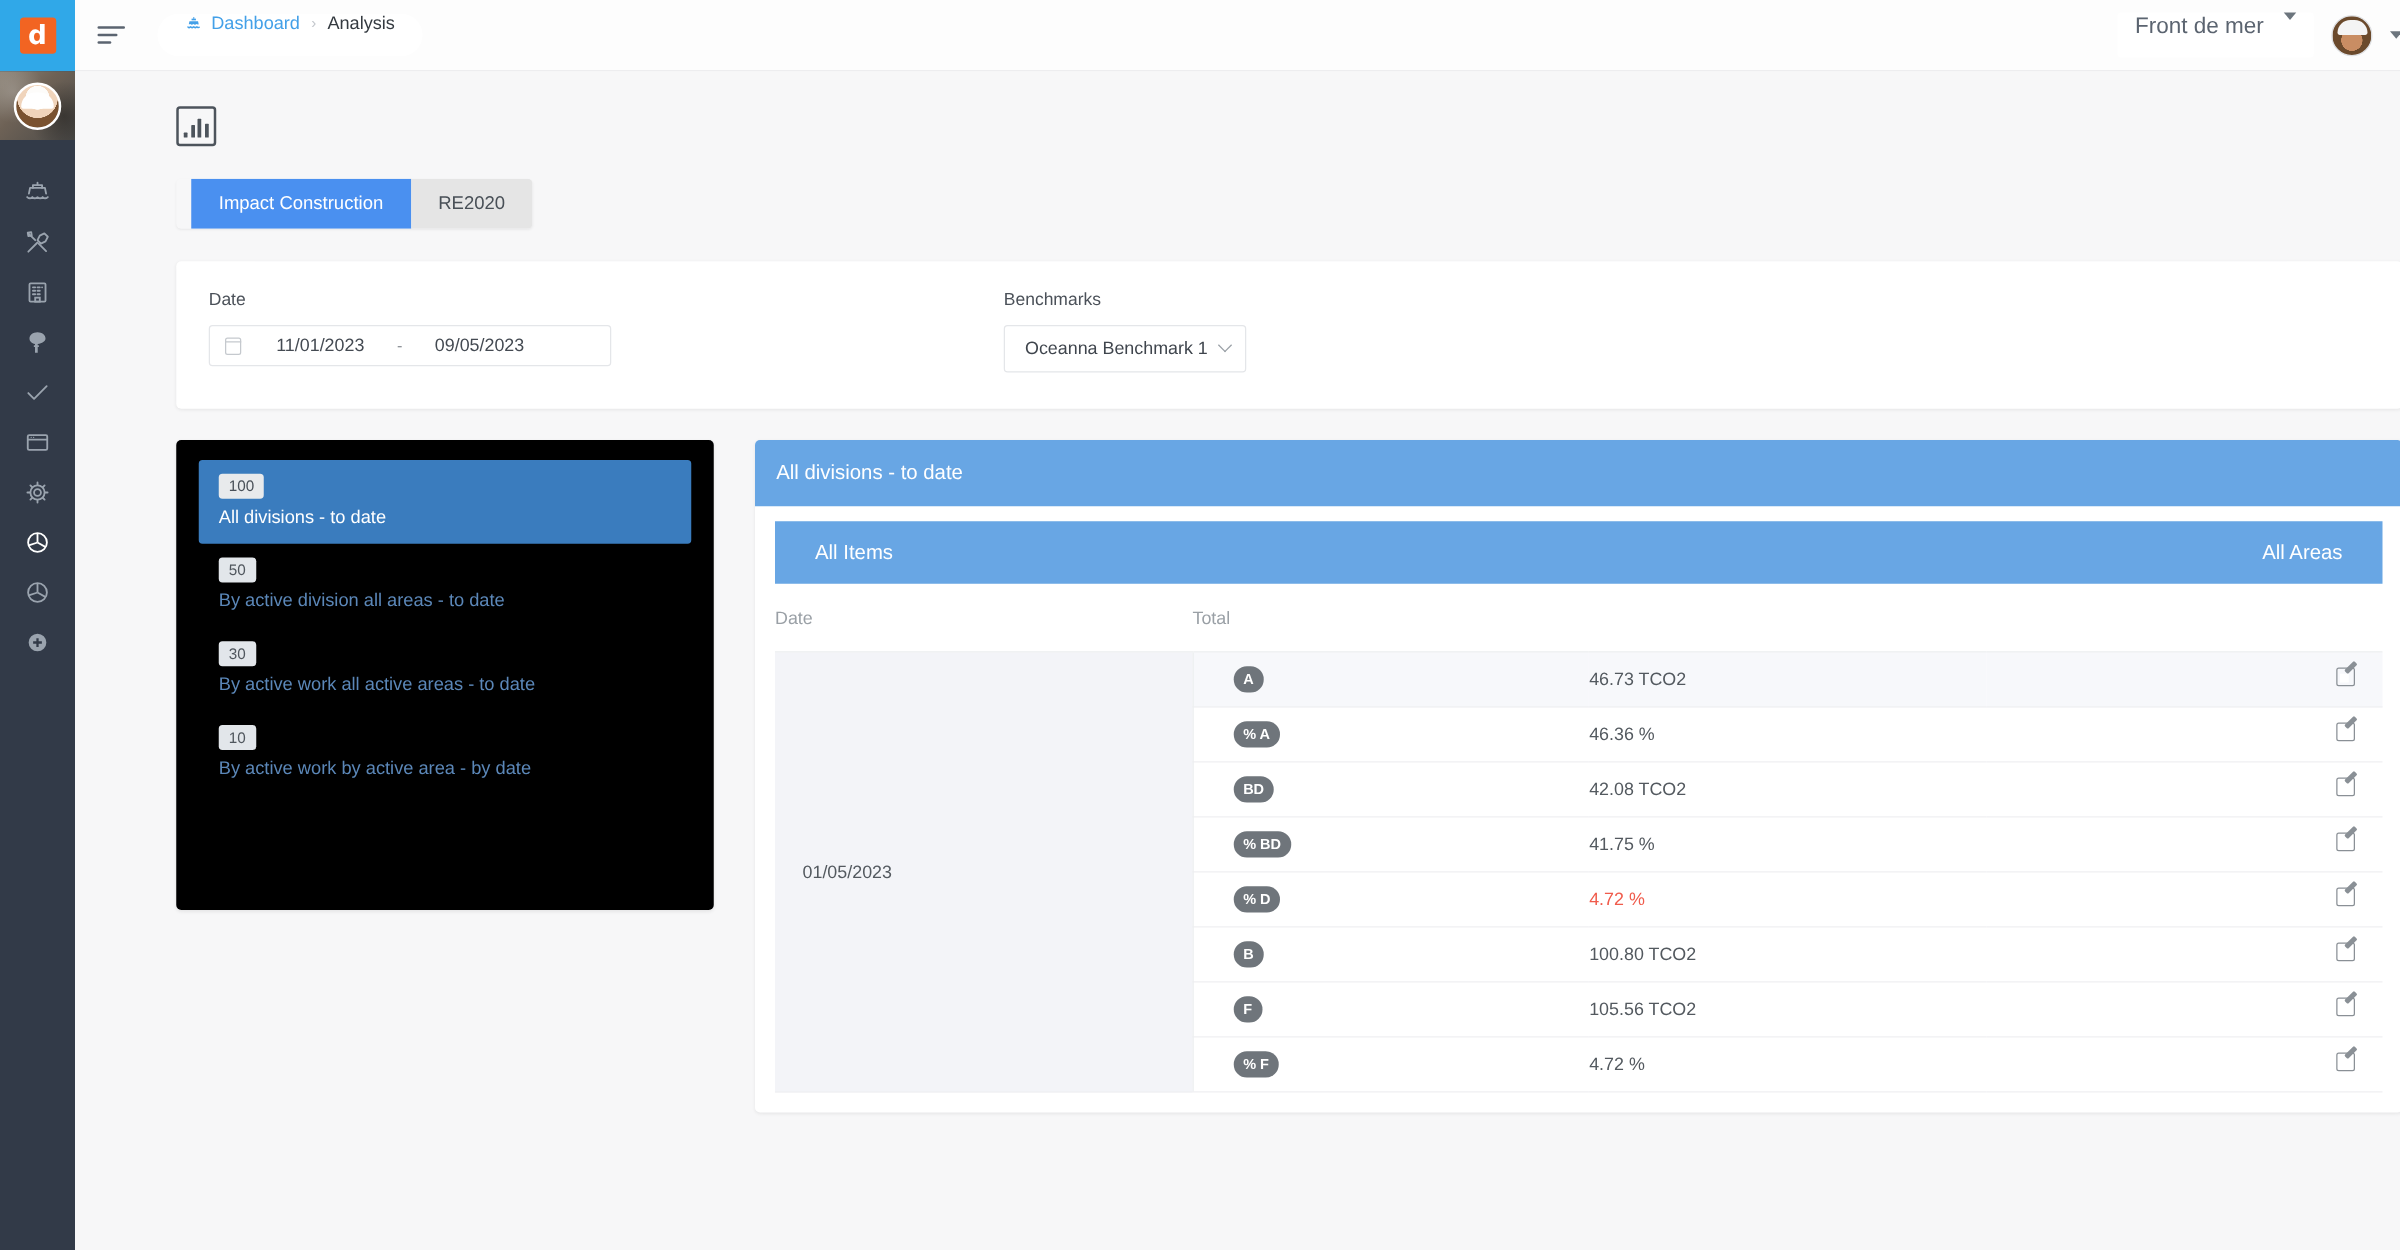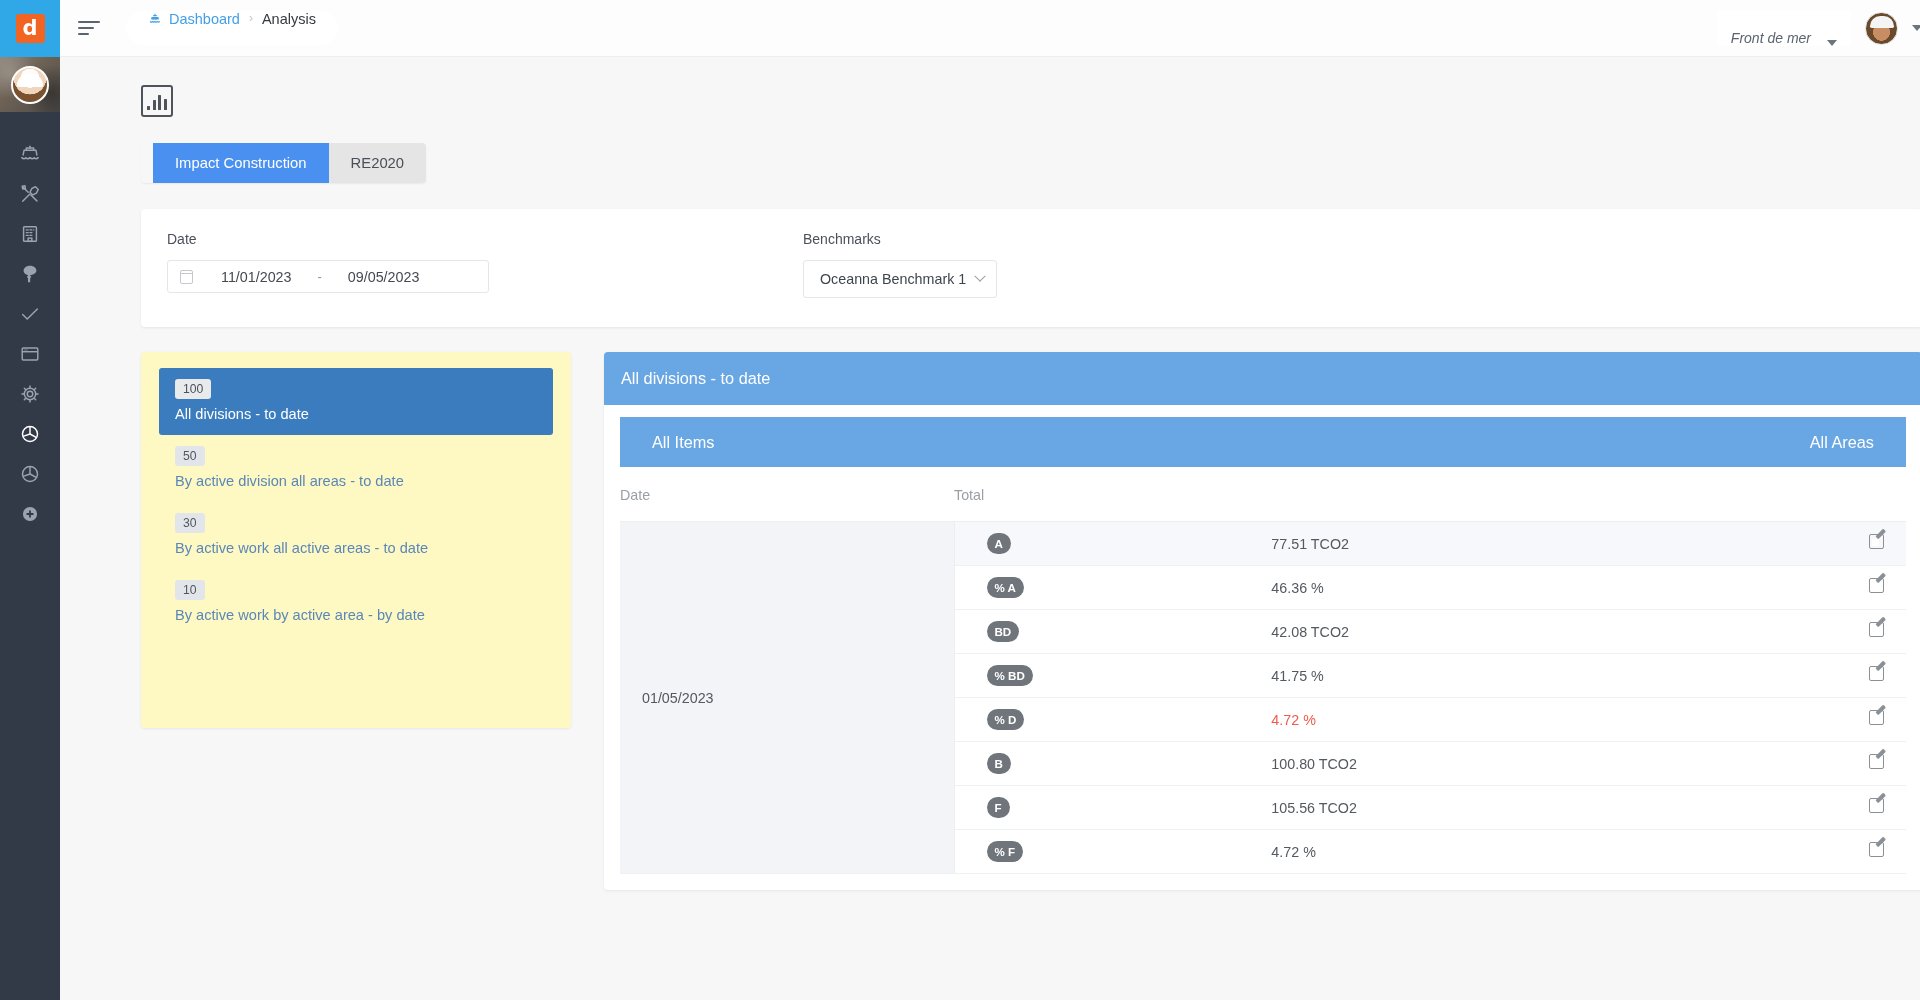--- a/index.html
+++ b/index.html
@@ -77,21 +77,21 @@
     height: 34px; display: flex; align-items: flex-start; padding: 0 22px;
     font-size: 14.5px; gap: 9px;
   }
   .crumb-link { color: #43a0e8; display: flex; align-items: center; gap: 7px; cursor: pointer; }
   .crumb-sep { color: #c3c7cc; font-size: 12px; }
   .crumb-current { color: #343a40; }
 
   .topbar-right { margin-left: auto; display: flex; align-items: center; gap: 14px; }
   .company-select {
     background: #fff; border-radius: 3px; height: 36px; padding: 0 14px;
-    display: flex; align-items: flex-end; gap: 16px; font-size: 14px; color: #5b6470; cursor: pointer; font-style: italic;
+    display: flex; align-items: flex-start; gap: 16px; font-size: 18px; color: #5b6470; cursor: pointer;
   }
   .caret { width:0;height:0;border-left:5px solid transparent;border-right:5px solid transparent;border-top:6px solid #6c757d; }
   .topbar-avatar {
     width: 33px; height: 33px; border-radius: 50%; border: 1px solid #dfe1e4; position: relative; overflow: hidden;
     background: radial-gradient(circle at 50% 62%, #c98d63 0 34%, #6b4a2c 35% 100%);
     cursor: pointer;
   }
   .topbar-avatar::after{
     content:""; position:absolute; left:50%; top:10%; width:24px; height:12px;
     transform:translateX(-50%); background:#f4f4f4; border-radius:12px 12px 2px 2px;
@@ -136,21 +136,21 @@
     display: flex; align-items: center; justify-content: space-between; padding: 0 12px 0 16px;
     font-size: 14.3px; color: #3f454d; cursor: pointer;
   }
   .chev { width: 8px; height: 8px; border-right: 1.5px solid #9aa0a6; border-bottom: 1.5px solid #9aa0a6;
           transform: rotate(45deg) translate(-2px,-2px); }
 
   
   .lower { display: flex; gap: 33px; margin: 25px 0 0 59px; }
 
   .list-card {
-    width: 430px; background: #fef9c3; border-radius: 4px; box-shadow: 0 1px 3px rgba(0,0,0,.07);
+    width: 430px; background: #000000; border-radius: 4px; box-shadow: 0 1px 3px rgba(0,0,0,.07);
     padding: 16px 18px 22px; height: 376px; flex-shrink: 0;
   }
   .list-item { border-radius: 3px; padding: 11px 16px 13px; cursor: pointer; }
   .list-item.active { background: #3a7cbe; }
   .badge-num {
     display: inline-block; background: #e2e6ea; color: #50575e; font-size: 12.2px;
     border-radius: 3px; padding: 3px 8px; margin-bottom: 7px;
   }
   .list-item.active .badge-num { background: #e8eaec; color: #4a5159; }
   .list-label { font-size: 14.6px; color: #5b87b8; }
@@ -433,21 +433,21 @@
               <thead>
                 <tr>
                   <th class="th-date">Date</th>
                   <th class="th-total" colspan="3">Total</th>
                 </tr>
               </thead>
               <tbody>
                 <tr class="alt">
                   <td class="td-date" rowspan="8">01/05/2023</td>
                   <td class="td-badge"><span class="pill">A</span></td>
-                  <td class="td-val">77.51 TCO2</td>
+                  <td class="td-val">46.73 TCO2</td>
                   <td class="td-act"><span class="edit-icon"></span></td>
                 </tr>
                 <tr>
                   <td class="td-badge"><span class="pill">% A</span></td>
                   <td class="td-val">46.36 %</td>
                   <td class="td-act"><span class="edit-icon"></span></td>
                 </tr>
                 <tr>
                   <td class="td-badge"><span class="pill">BD</span></td>
                   <td class="td-val">42.08 TCO2</td>

